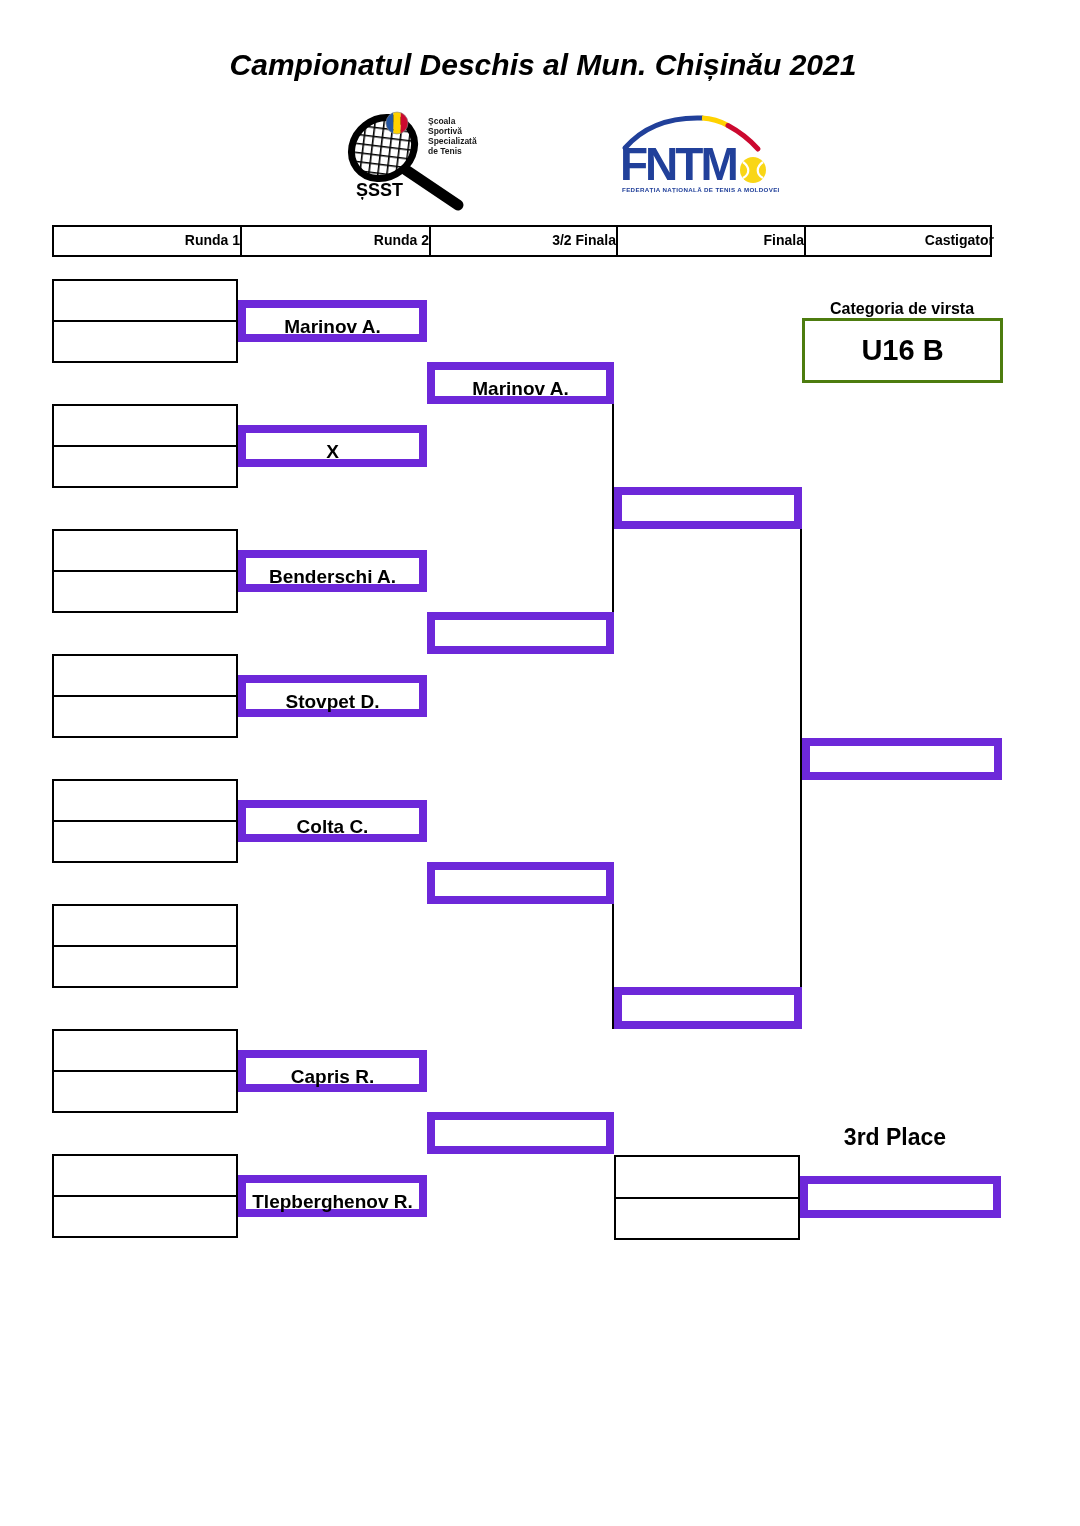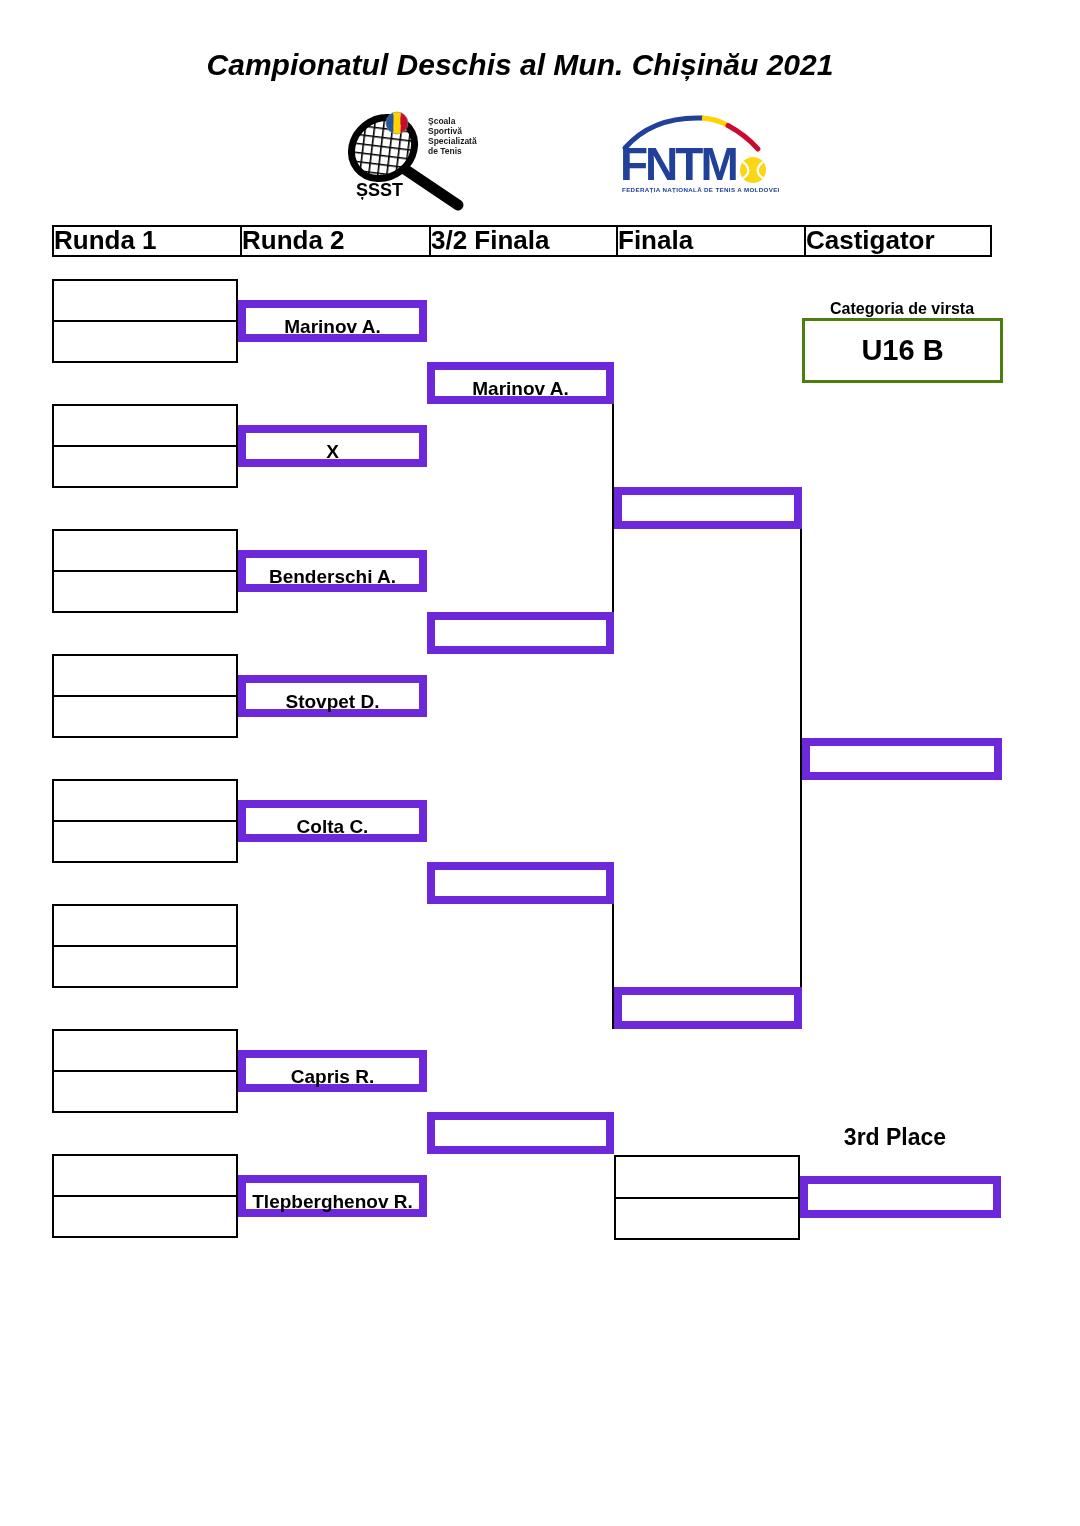--- a/index.html
+++ b/index.html
@@ -2,26 +2,26 @@
 <html><head>
 <meta charset="utf-8">
 <style>
   html,body{margin:0;padding:0;background:#ffffff;}
   .page{
     position:relative;width:1080px;height:1526px;background:#ffffff;
     font-family:"Liberation Sans",sans-serif;color:#000;overflow:hidden;
   }
   .title{
     position:absolute;top:48px;left:0;width:1040px;margin:0;
-    text-align:center;font-size:30px;font-weight:bold;font-style:italic;letter-spacing:0px;
+    text-align:center;font-size:30px;font-weight:bold;font-style:italic;letter-spacing:0px;padding-left:23px;
   }
   
   .hdr{position:absolute;left:52px;top:225px;width:940px;height:32px;display:flex;border:2px solid #000;box-sizing:border-box;}
   .hdr .cell{flex:0 0 auto;border-left:2px solid #000;box-sizing:border-box;
-    font-size:26px;font-weight:bold;text-align:left;line-height:27px;}
+    font-size:14px;font-weight:bold;text-align:right;line-height:27px;}
   .hdr .cell:first-child{border-left:none;}
   
   .pair{position:absolute;left:52px;width:186px;height:84px;border:2px solid #000;box-sizing:border-box;background:#fff;}
   .pair .slot{position:absolute;left:0;width:100%;height:39px;}
   .pair .slot.top{top:0;}
   .pair .slot.bot{bottom:0;}
   .pair .mid{position:absolute;left:0;top:39px;width:100%;height:2px;background:#000;}
   .nbox{position:absolute;height:42px;border:8px solid #6d28d9;box-sizing:border-box;background:#fff;
     font-size:19px;font-weight:bold;text-align:center;line-height:38px;white-space:nowrap;}
   .r2{left:238px;width:189px;}

